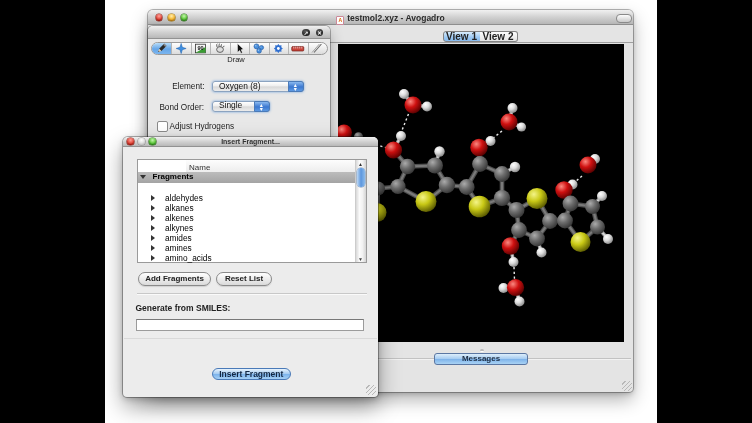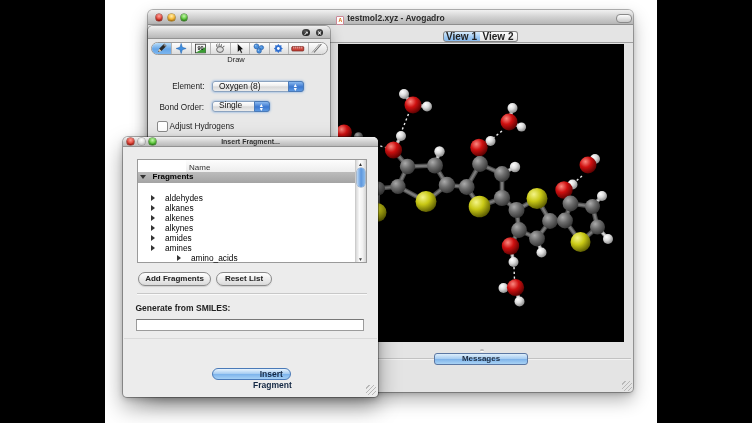--- a/index.html
+++ b/index.html
@@ -74,21 +74,21 @@
      background:linear-gradient(90deg,#bcd8f5,#5c96dd 50%,#8cbbeb);box-shadow:0 0 0 0.5px #7795bb;}
   .pill{border:1px solid #8a8a8a;border-radius:7px;background:linear-gradient(#ffffff,#dadada);
      font-size:8px;font-weight:bold;color:#222;text-align:center;
      box-shadow:0 1px 1px rgba(0,0,0,0.12);}
   .dsep{left:14px;width:230px;height:1px;background:#c8c8c8;border-bottom:1px solid #fafafa;}
   .inp{left:12.5px;top:182.5px;width:226.5px;height:10px;background:#fff;border:1px solid #9b9b9b;
      border-top-color:#787878;}
   .insbtn{left:89px;top:231px;width:78.5px;height:12.5px;border-radius:6.5px;border:1px solid #4a7ab8;
      background:linear-gradient(#e9f4fd,#a9cef2 45%,#7fb5ec 55%,#a5d0f5);
      font-size:8.5px;font-weight:bold;color:#122743;text-align:center;line-height:11.5px;
-     box-sizing:border-box;padding-left:40px;}
+     box-sizing:border-box;}
 </style>
 </head>
 <body>
   <div class="abs desk"></div>
 
   <div class="abs mainwin">
     <div class="abs tbar">
       <div class="abs light" style="left:7.5px;background:radial-gradient(circle at 50% 30%,#ffa39b 0%,#e8564a 45%,#c22a1d 75%,#911709 100%);box-shadow:0 0 0 0.6px #8c2a20, inset 0 -1px 1px rgba(120,10,5,.55);"></div>
       <div class="abs light" style="left:20px;background:radial-gradient(circle at 50% 30%,#ffeeb0 0%,#f8c143 45%,#e29a1e 75%,#a96d0a 100%);box-shadow:0 0 0 0.6px #9a7413, inset 0 -1px 1px rgba(130,85,5,.55);"></div>
       <div class="abs light" style="left:32.5px;background:radial-gradient(circle at 50% 30%,#c4f4ae 0%,#6ed04c 45%,#3da524 75%,#25730e 100%);box-shadow:0 0 0 0.6px #35701f, inset 0 -1px 1px rgba(25,90,10,.5);"></div>
@@ -375,21 +375,21 @@
         <span class="rtxt">alkenes</span>
       </div>
       <div class="abs row" style="top:72.5px;">
         <span class="tri" style="left:13px;top:2.6px;border-top:3.2px solid transparent;border-bottom:3.2px solid transparent;border-left:4.4px solid #333;"></span>
         <span class="rtxt">amides</span>
       </div>
       <div class="abs row" style="top:82.5px;">
         <span class="tri" style="left:13px;top:2.6px;border-top:3.2px solid transparent;border-bottom:3.2px solid transparent;border-left:4.4px solid #333;"></span>
         <span class="rtxt">amines</span>
       </div>
-      <div class="abs row" style="top:92.5px;margin-left:26px;">
+      <div class="abs row" style="top:92.5px;">
         <span class="tri" style="left:13px;top:2.6px;border-top:3.2px solid transparent;border-bottom:3.2px solid transparent;border-left:4.4px solid #333;"></span>
         <span class="rtxt">amino_acids</span>
       </div>
       <div class="abs sbar">
         <span style="position:absolute;left:2px;top:0.5px;font-size:5px;color:#333;">▲</span>
         <div class="abs thumb"></div>
         <span style="position:absolute;left:2px;bottom:0.5px;font-size:5px;color:#444;">▼</span>
       </div>
     </div>
     <div class="abs pill" style="left:15px;top:135px;width:71px;height:12px;line-height:11px;">Add Fragments</div>

